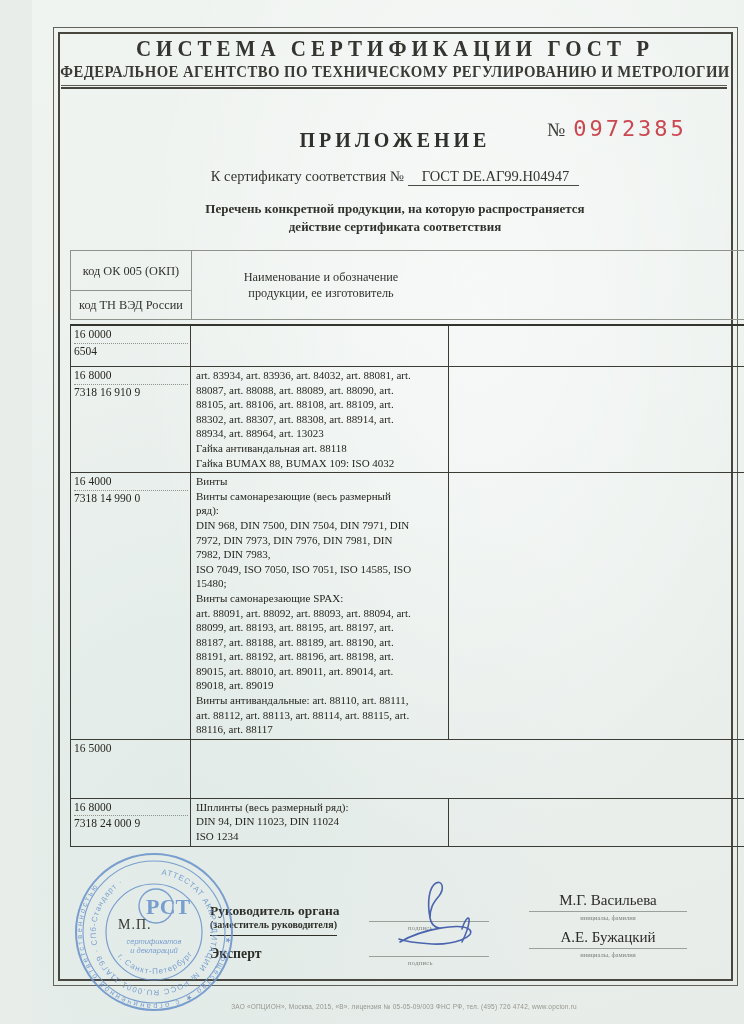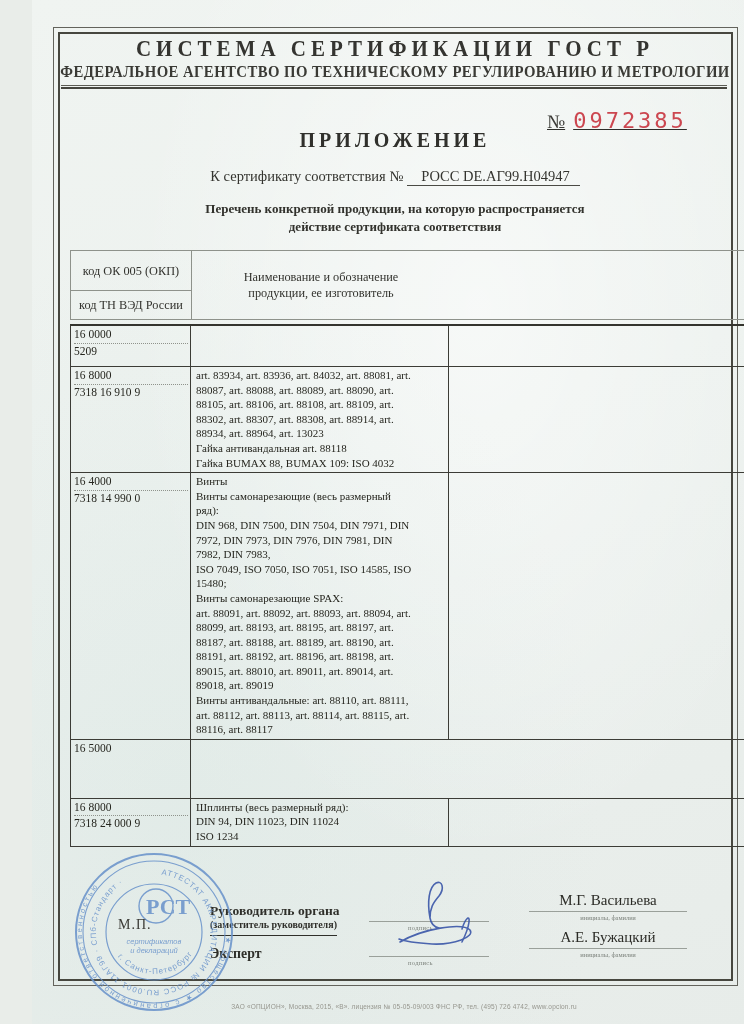--- a/index.html
+++ b/index.html
@@ -35,21 +35,21 @@
   .hdr-sub {
     position:absolute; left:29px; top:63px; width:668px; text-align:center;
     font-size:14.5px; font-weight:bold; letter-spacing:.4px; color:#3a3a35;
     transform:scaleX(1.02) scaleY(1.12);
   }
   .hdr-divider {
     position:absolute; left:29px; top:85px; width:666px; height:4px;
     border-top:1px solid #5c5c54; border-bottom:2px solid #45453e;
   }
   
-  .doc-num { position:absolute; top:108px; left:515px; white-space:nowrap;text-decoration:underline; }
+  .doc-num { position:absolute; top:116px; left:515px; white-space:nowrap; }
   .doc-num .no { font-size:19px; color:#3c3c38; margin-right:8px; }
   .doc-num .val {
     font-family:"DejaVu Sans Mono", monospace;
     font-size:22px; color:#cc4750; letter-spacing:3px;
   }
   
   .apx-title {
     position:absolute; left:29px; top:129px; width:668px; text-align:center;
     font-size:20px; font-weight:bold; letter-spacing:4px; color:#30302c;
   }
@@ -126,42 +126,42 @@
   <div class="hdr-sub">ФЕДЕРАЛЬНОЕ АГЕНТСТВО ПО ТЕХНИЧЕСКОМУ РЕГУЛИРОВАНИЮ И МЕТРОЛОГИИ</div>
   <div class="hdr-divider"></div>
 
   <div class="doc-num">
     <span class="no">№</span><span class="val">0972385</span>
   </div>
 
   <div class="apx-title">ПРИЛОЖЕНИЕ</div>
 
   <div class="cert-line">
-    <span>К сертификату соответствия №</span><span class="num">РОСС DE.АГ99.H04947</span>
+    <span>К сертификату соответствия №</span><span class="num">ГОСТ DE.АГ99.H04947</span>
   </div>
 
   <div class="desc">Перечень конкретной продукции,  на которую распространяется
 действие сертификата соответствия</div>
 
   <div class="tbl">
     <div class="tbl-head">
       <div class="hc">
         <div class="hc1-top">код ОК 005 (ОКП)</div>
         <div class="hc1-bot">код ТН ВЭД России</div>
       </div>
       <div class="hc">Наименование и обозначение
 продукции, ее изготовитель</div>
     </div>
 
     <div class="tbl-body">
 
       <div class="trow r1">
         <div class="tc codes">
           <div class="code-top has-sub">16 0000</div>
-          <div class="code-bot">5209</div>
+          <div class="code-bot">6504</div>
         </div>
         <div class="tc prod"></div>
         <div class="tc docs"></div>
       </div>
 
       <div class="trow r2">
         <div class="tc codes">
           <div class="code-top has-sub">16 8000</div>
           <div class="code-bot">7318 16 910 9</div>
         </div>

